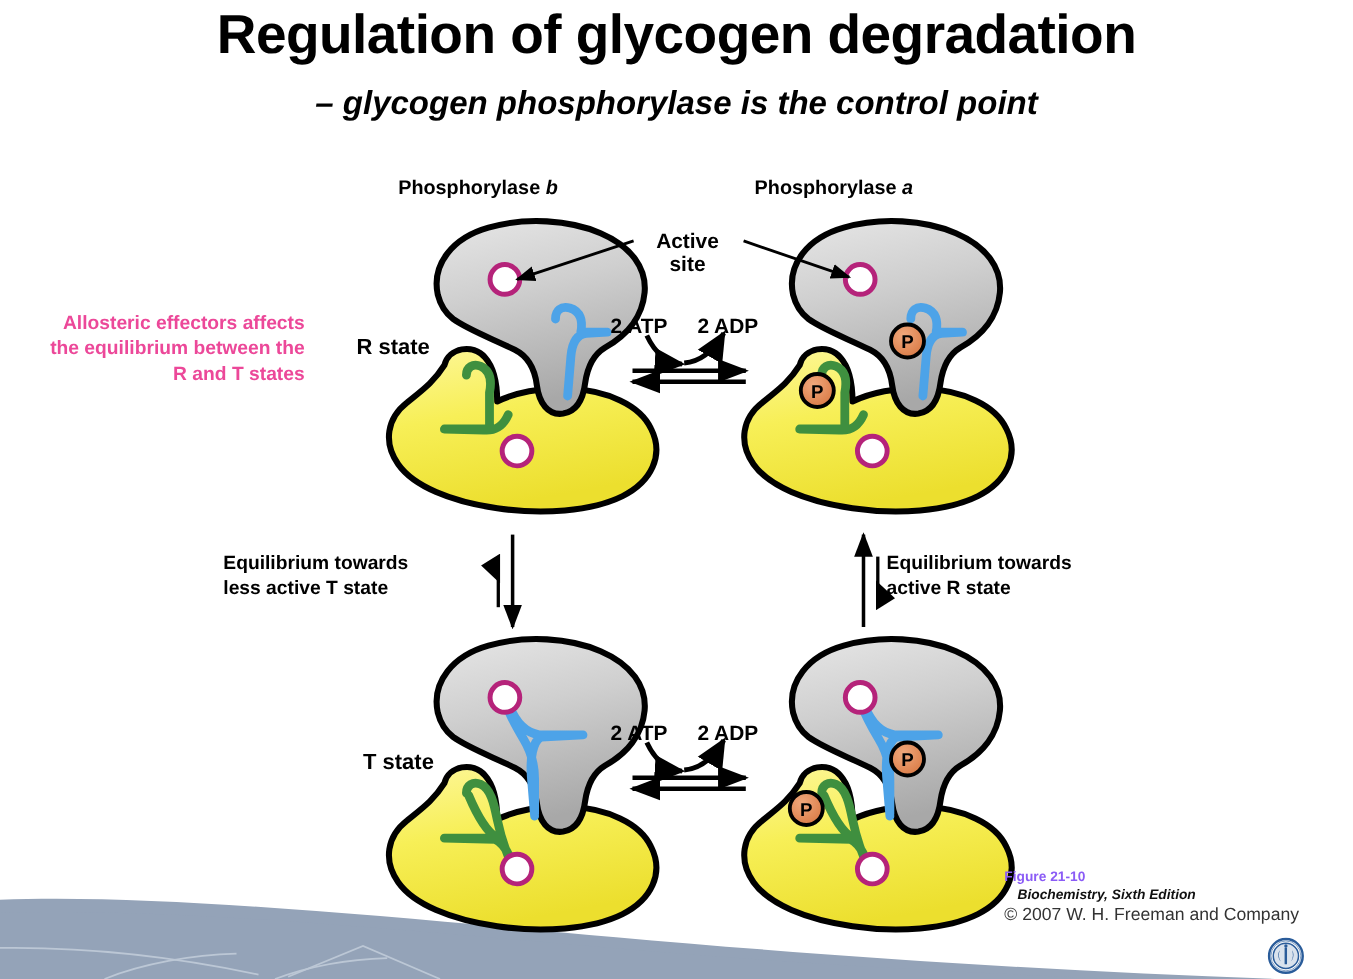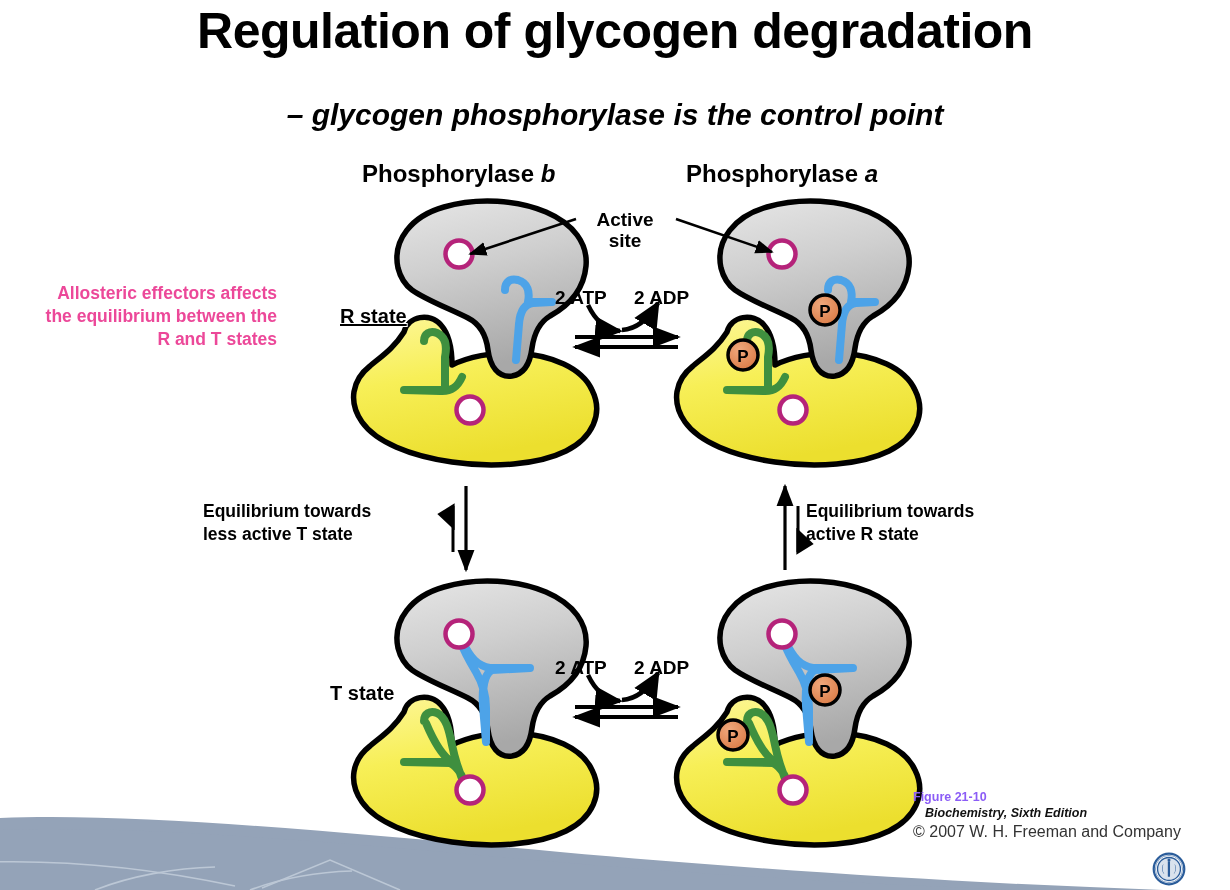--- a/index.html
+++ b/index.html
@@ -14,47 +14,46 @@
   
   .title{
     position:absolute;left:0;top:4px;width:1230px;
     text-align:center;font-size:50px;font-weight:bold;color:#000;
     letter-spacing:-0.5px;line-height:1.1;
   }
   .subtitle{
     position:absolute;left:0;top:78px;width:1230px;
     text-align:center;font-size:30px;font-weight:bold;font-style:italic;color:#000;
     line-height:1.1;
-    margin-top:20px;
   }
 
   
   .col-head{
-    position:absolute;font-size:24px;font-weight:bold;color:#000;white-space:nowrap;
+    position:absolute;font-size:18px;font-weight:bold;color:#000;white-space:nowrap;
   }
   .col-head i{font-style:italic;}
   #head-b{left:362px;top:160px;}
   #head-a{left:686px;top:160px;}
 
   
   .note{
     position:absolute;font-size:17.5px;font-weight:bold;color:#ec4899;
     line-height:1.32;white-space:pre-line;text-align:right;
   }
   .note i{font-style:italic;}
   #note-left{left:32px;top:282px;width:245px;}
   #note-right{left:920px;top:282px;width:280px;}
 
   
   .state-label{
     position:absolute;font-size:20px;font-weight:bold;color:#000;
     text-shadow:1px 1px 0 #fff, -1px 1px 0 #fff, 1px -1px 0 #fff, -1px -1px 0 #fff;
     z-index:40;white-space:nowrap;
   }
-  #label-r{left:340px;top:305px;text-decoration:underline;}
+  #label-r{left:324px;top:305px;}
   #label-t{left:330px;top:682px;}
 
   
   #active-site-cap{
     position:absolute;left:575px;top:209px;width:100px;
     text-align:center;font-size:19px;font-weight:bold;color:#000;
     line-height:1.12;z-index:40;white-space:pre-line;
   }
 
   

